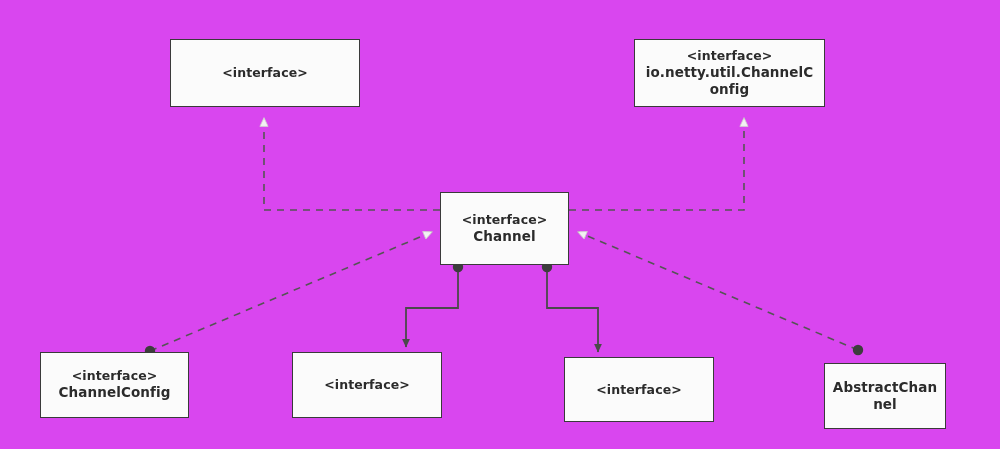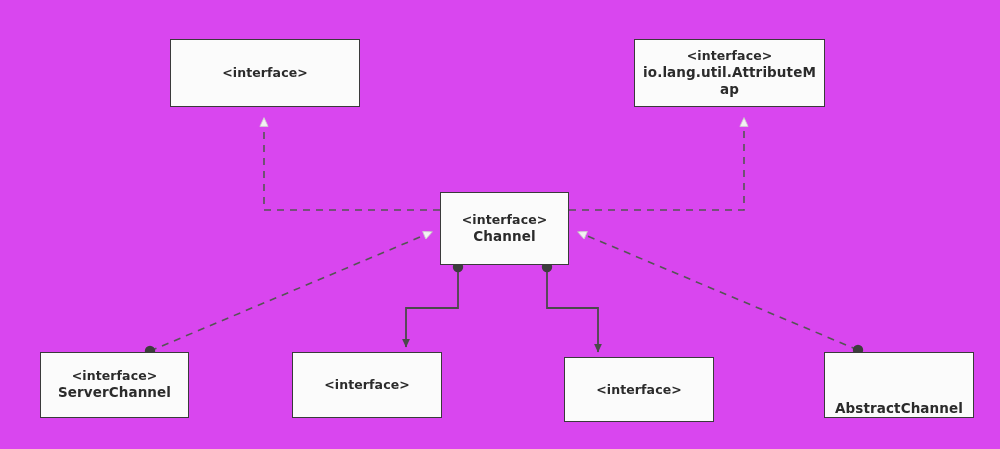--- a/index.html
+++ b/index.html
@@ -53,21 +53,21 @@
     padding: 0 7px;
     word-break: break-all;
   }
   
   #node-comparable     { left: 170px; top: 39px;  width: 190px; height: 68px; }
   #node-attributemap   { left: 634px; top: 39px;  width: 191px; height: 68px; }
   #node-channel        { left: 440px; top: 192px; width: 129px; height: 73px; }
   #node-serverchannel  { left: 40px;  top: 352px; width: 149px; height: 66px; }
   #node-channelpipeline{ left: 292px; top: 352px; width: 150px; height: 66px; }
   #node-channelconfig  { left: 564px; top: 357px; width: 150px; height: 65px; }
-  #node-abstractchannel{ left: 824px; top: 352px; width: 150px; height: 66px; justify-content: flex-end; }
+  #node-abstractchannel{ left: 824px; top: 363px; width: 122px; height: 66px; }
 </style>
 </head>
 <body>
 
 <div id="diagram-canvas">
 
   <svg id="edge-layer" viewBox="0 0 1000 449" width="1000" height="449" xmlns="http://www.w3.org/2000/svg">
     <defs>
       <marker id="hollow-tri" markerWidth="11" markerHeight="11" refX="9.2" refY="5.5" orient="auto" markerUnits="userSpaceOnUse">
         <path d="M 0.8,1.4 L 9.6,5.5 L 0.8,9.6 z" fill="#f2f2f2" stroke="#cfcfcf" stroke-width="0.8"></path>
@@ -111,31 +111,31 @@
       <circle cx="547" cy="267" r="5.2" fill="#3d3d3d"></circle>
     </g>
   </svg>
 
   <div class="uml-node" id="node-comparable">
     <div class="stereotype">&lt;interface&gt;</div>
   </div>
 
   <div class="uml-node" id="node-attributemap">
     <div class="stereotype">&lt;interface&gt;</div>
-    <div class="node-name">io.lang.util.AttributeMap</div>
+    <div class="node-name">io.netty.util.ChannelConfig</div>
   </div>
 
   <div class="uml-node" id="node-channel">
     <div class="stereotype">&lt;interface&gt;</div>
     <div class="node-name">Channel</div>
   </div>
 
   <div class="uml-node" id="node-serverchannel">
     <div class="stereotype">&lt;interface&gt;</div>
-    <div class="node-name">ServerChannel</div>
+    <div class="node-name">ChannelConfig</div>
   </div>
 
   <div class="uml-node" id="node-channelpipeline">
     <div class="stereotype">&lt;interface&gt;</div>
   </div>
 
   <div class="uml-node" id="node-channelconfig">
     <div class="stereotype">&lt;interface&gt;</div>
   </div>
 

